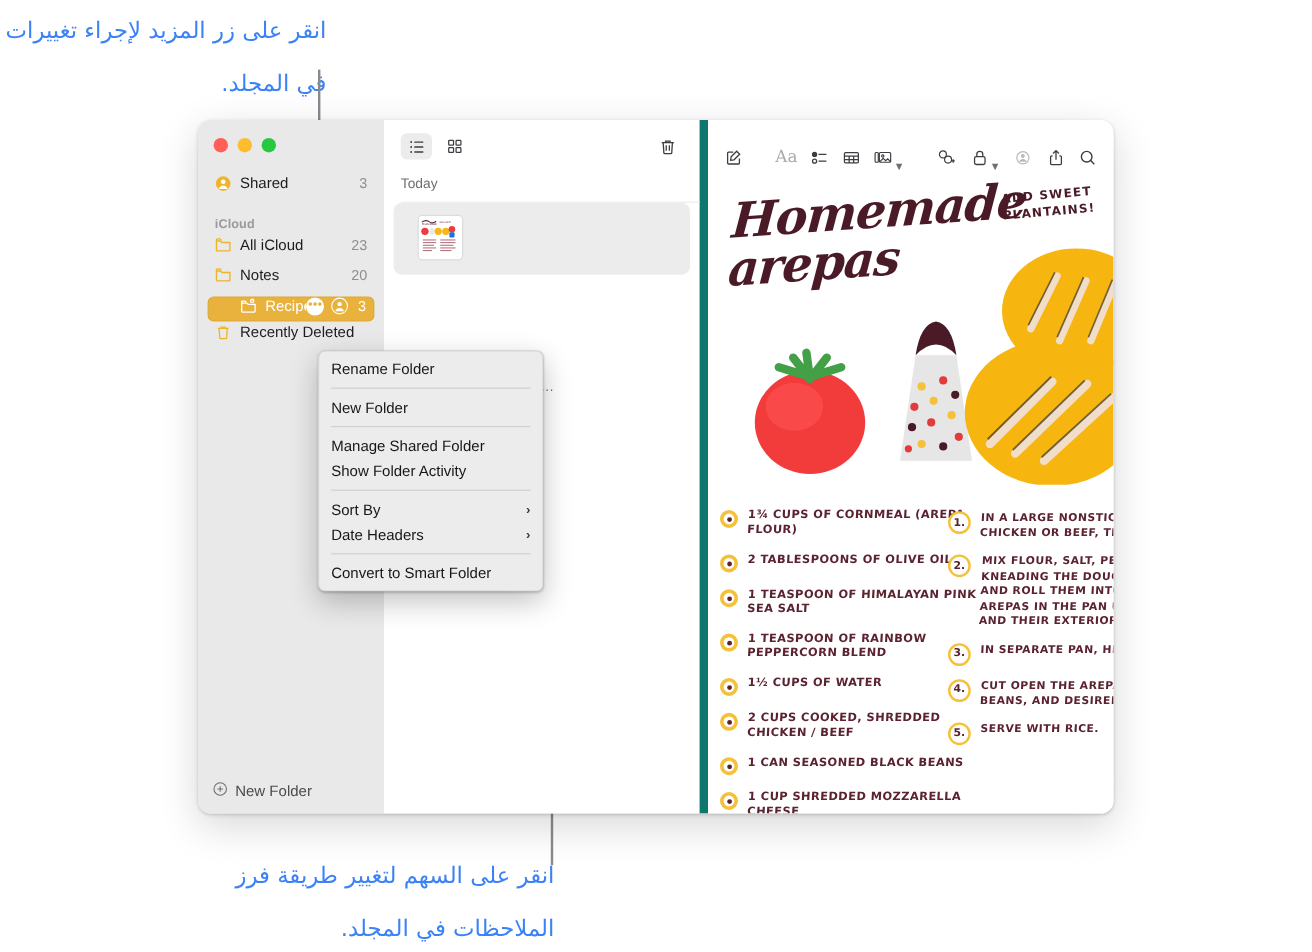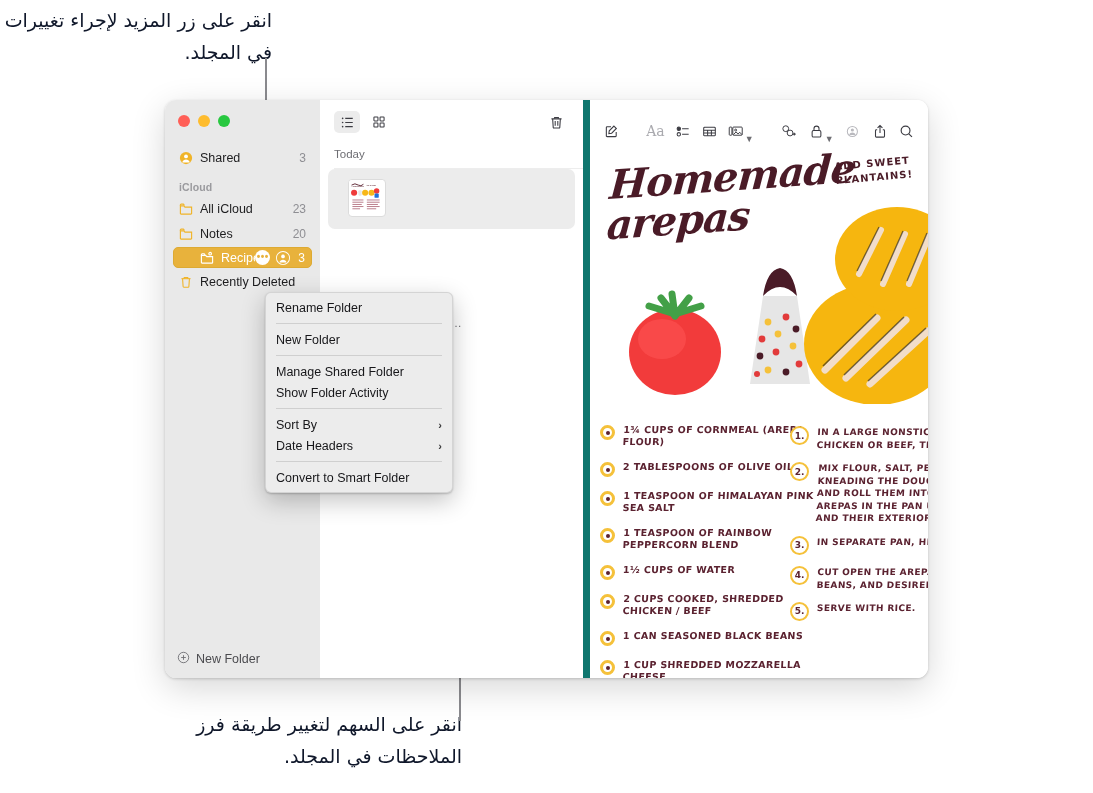--- a/index.html
+++ b/index.html
@@ -10,23 +10,23 @@
     position:relative;
     overflow:hidden;
     -webkit-font-smoothing:antialiased;
   }
 
   
   .callout{
     position:absolute;
     direction:rtl;
     text-align:right;
-    color:#0f172a;
+    color:#3b82f6;
     font-size:19px;
-    line-height:32px;
+    line-height:44px;
     font-family:"DejaVu Sans","Liberation Sans",sans-serif;
   }
   #callout-top{ left:0px; top:4px; width:272px; }
   #callout-bottom{ left:110px; top:708px; width:352px; }
 
   
   .leader{position:absolute;background:#8a8a8e;}
   #leader-top-v{ left:265px; top:58px; width:2px; height:222px; }
   #leader-bottom-h{ left:437px; top:431px; width:24px; height:2px; }
   #leader-bottom-v{ left:459px; top:431px; width:2px; height:290px; }
@@ -51,21 +51,21 @@
     flex:0 0 155px;
   }
   .traffic{display:flex;gap:8px;padding:15px 0 0 13px;}
   .dot{width:12px;height:12px;border-radius:50%;}
   .dot.r{background:#ff5f57;}
   .dot.y{background:#febc2e;}
   .dot.g{background:#28c840;}
 
   .sb-list{margin-top:19px;padding:0 8px;}
   .sb-row{
-    height:23px;display:flex;align-items:center;
+    height:23px;display:flex;
     border-radius:5px;padding:0 6px;margin-bottom:2px;
     font-size:12.5px;color:#1d1d1f;
     position:relative;
   }
   .sb-row .lbl{flex:1;margin-left:7px;white-space:nowrap;overflow:hidden;}
   .sb-row .cnt{font-size:12px;color:#8e8e93;}
   .sb-ico{width:14px;height:14px;display:flex;align-items:center;justify-content:center;flex:0 0 14px;}
   .sb-ico svg{display:block;}
   .sb-head{
     font-size:10.5px;color:#9a9a9e;font-weight:600;

